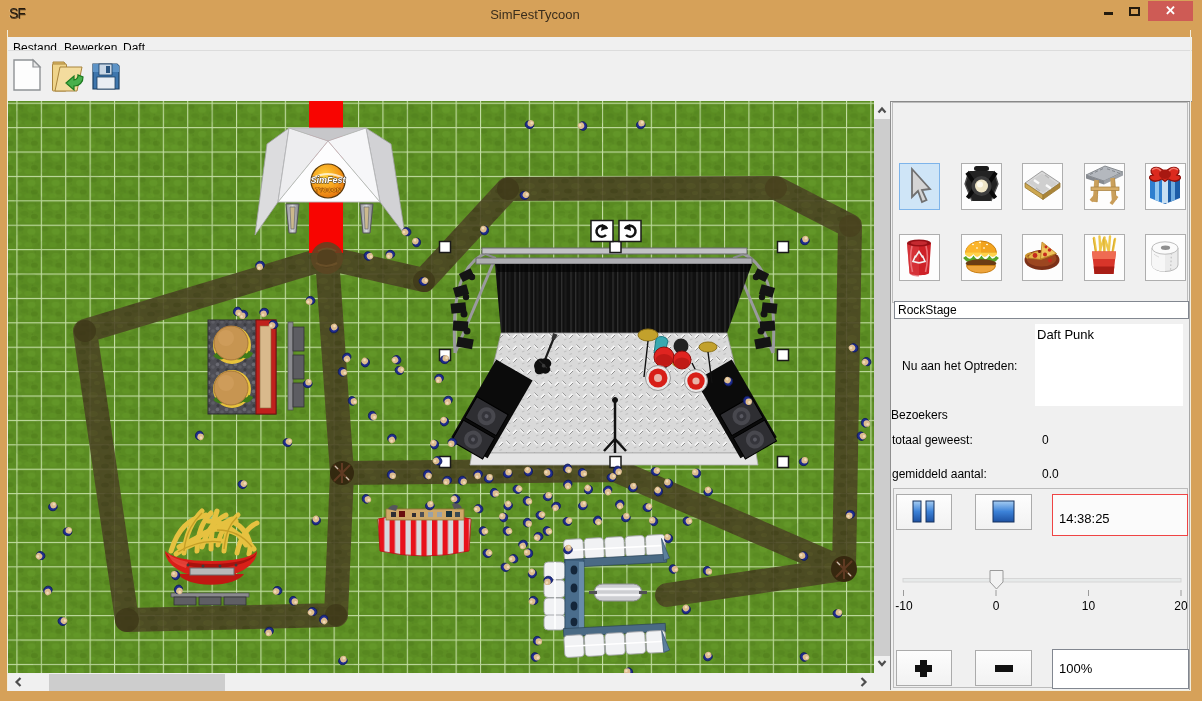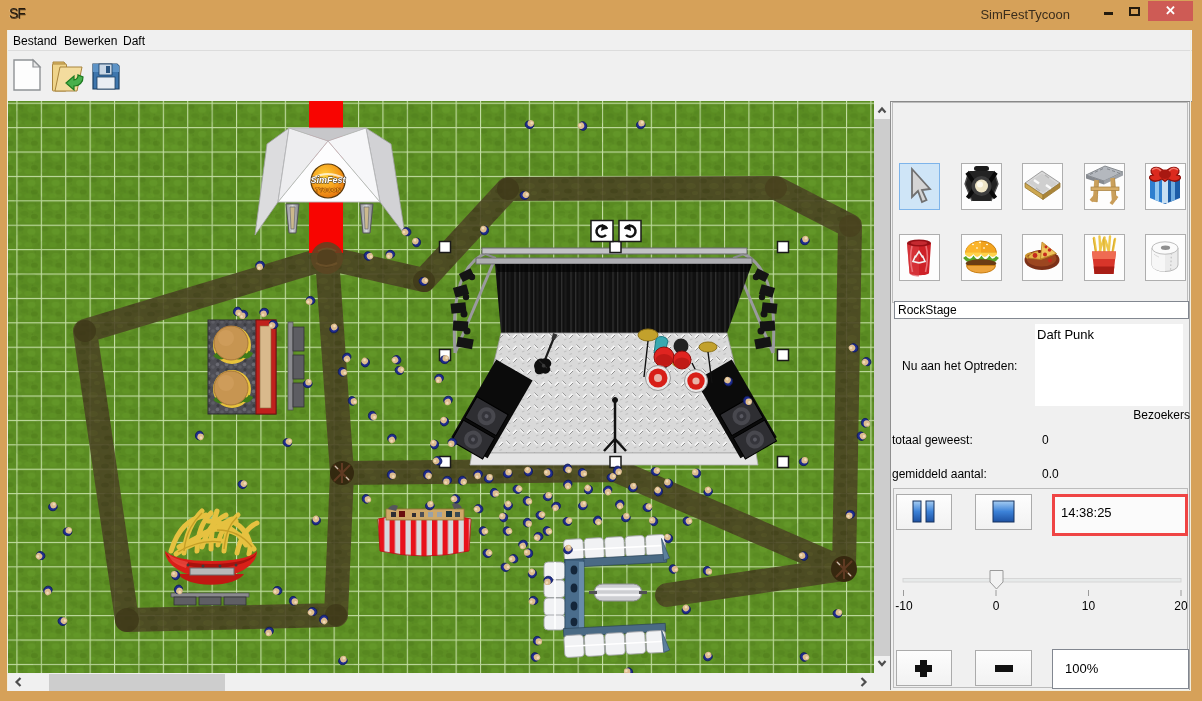--- a/index.html
+++ b/index.html
@@ -1,39 +1,39 @@
 <!DOCTYPE html>
 <html><head><meta charset="utf-8"><style>
 *{margin:0;padding:0;box-sizing:border-box}
 html,body{width:1202px;height:701px;overflow:hidden;font-family:"Liberation Sans",sans-serif}
 body{position:relative;background:#d6a159}
 .abs{position:absolute}
 #titlebar{left:0;top:0;width:1202px;height:30px;background:#d6a159}
-#title{left:0;top:7px;width:1070px;text-align:right;font-size:13px;color:#3a2d1c}
+#title{left:0;top:7px;width:1070px;text-align:center;font-size:13px;color:#3a2d1c}
 #sficon{left:9px;top:5px;font-size:14px;font-weight:normal;color:#241a0d;text-shadow:0.5px 0.5px 0 #5a3f1e,-0.5px -0.5px 0 #f0cf9a;letter-spacing:-1px}
 #minbtn{left:1104px;top:12px;width:9px;height:3px;background:#241b0e}
 #maxbtn{left:1129px;top:7px;width:11px;height:9px;border:2px solid #241b0e}
 #closebtn{left:1148px;top:1px;width:45px;height:20px;background:#ce5b55;color:#fff;text-align:center;font-size:13px;font-weight:bold;line-height:20px}
-#menubar{left:8px;top:30px;width:1184px;height:20px;background:#f0f0f0;font-size:12px;color:#000}
+#menubar{left:8px;top:37px;width:1184px;height:20px;background:#f0f0f0;font-size:12px;color:#000}
 #menubar span{position:absolute;top:4px}
 #toolbar{left:8px;top:50px;width:1184px;height:51px;background:#f0f0f0;border-top:1px solid #dcdcdc}
 #clientline{left:8px;top:101px;width:1184px;height:1px;background:#898989}
 #vscroll{left:874px;top:101px;width:16px;height:572px;background:#f0f0f0}
 #vthumb{left:874px;top:119px;width:16px;height:537px;background:#cdcdcd}
 #hscroll{left:8px;top:673px;width:882px;height:18px;background:#f0f0f0}
 #hthumb{left:49px;top:674px;width:176px;height:17px;background:#cdcdcd}
 #panel{left:890px;top:102px;width:300px;height:588px;background:#f0f0f0;border-left:1px solid #8f8f8f}
 #bottombar{left:0;top:691px;width:1202px;height:10px;background:#d6a159}
 #agendabtn{left:4px;top:3px;width:292px;height:39px;background:linear-gradient(#f6f6f6,#e9e9e9);border:1px solid #ababab}
 #rockbox{left:3px;top:199px;width:295px;height:18px;background:#fff;border:1px solid #828790;font-size:12px;padding:1px 3px}
 #daftbox{left:144px;top:222px;width:148px;height:82px;background:#fff;font-size:13px;padding:3px 2px}
 .lbl{position:absolute;font-size:12px;color:#000}
 .cbtn{position:absolute;background:linear-gradient(#fdfdfd,#f2f2f2);border:1px solid #ababab}
-#clockbox{left:161px;top:392px;width:136px;height:42px;background:#fbfbfb;border:3px solid #ef4444;font-size:13px;padding:8px 0 0 6px}
-#pctbox{left:161px;top:547px;width:137px;height:40px;background:#fff;border:1px solid #828790;font-size:13px;padding:11px 0 0 12px}
+#clockbox{left:161px;top:392px;width:136px;height:42px;background:#fbfbfb;border:1px solid #ef4444;font-size:13px;padding:16px 0 0 6px}
+#pctbox{left:161px;top:547px;width:137px;height:40px;background:#fff;border:1px solid #828790;font-size:13px;padding:11px 0 0 6px}
 </style></head><body>
 <div class="abs" id="titlebar"></div>
 <div class="abs" id="sficon">SF</div>
 <div class="abs" id="title">SimFestTycoon</div>
 <div class="abs" id="minbtn"></div>
 <div class="abs" id="maxbtn"></div>
 <div class="abs" id="closebtn">✕</div>
 <div class="abs" id="menubar">
     <span style="left:5px">Bestand</span>
     <span style="left:56px">Bewerken</span>
@@ -727,21 +727,21 @@
         <path d="M7 14 L7 31 a13 6.5 0 0 0 13 6.5 L20 20 Z" fill="#f7f7f7"></path>
         <ellipse cx="20" cy="14" rx="13" ry="6.2" fill="#fbfbfb" stroke="#bebebe"></ellipse>
         <ellipse cx="20.5" cy="13.8" rx="4.6" ry="2.2" fill="#8f8f8f"></ellipse>
         <path d="M26.5 19 L25.5 36.5" stroke="#c5c5c5" stroke-width="1.3" stroke-dasharray="1.6 2.2"></path>
         <path d="M9 20 C11 22 14 23 14 23" stroke="#d8d8d8" fill="none"></path>
       </g>
  </svg>
  <div class="abs" id="rockbox">RockStage</div>
  <div class="abs" id="daftbox">Daft Punk</div>
  <div class="lbl" style="left:11px;top:257px">Nu aan het Optreden:</div>
- <div class="lbl" style="left:0;top:306px;width:299px;text-align:right">Bezoekers</div>
+ <div class="lbl" style="left:0;top:306px;width:299px;text-align:left">Bezoekers</div>
  <div class="lbl" style="left:1px;top:331px">totaal geweest:</div>
  <div class="lbl" style="left:151px;top:331px">0</div>
  <div class="lbl" style="left:1px;top:365px">gemiddeld aantal:</div>
  <div class="lbl" style="left:151px;top:365px">0.0</div>
  <div style="position:absolute;left:2px;top:386px;width:295px;height:200px;border:1px solid #bcbcbc"></div>
  <div class="cbtn" id="pausebtn" style="left:5px;top:392px;width:56px;height:36px"><svg width="54" height="34">
         <rect x="16" y="6" width="8" height="21" fill="url(#pb1)" stroke="#16325e"></rect>
         <rect x="29" y="6" width="8" height="21" fill="url(#pb1)" stroke="#16325e"></rect>
         <defs>
           <linearGradient id="pb1" x1="0" y1="0" x2="0" y2="1">

